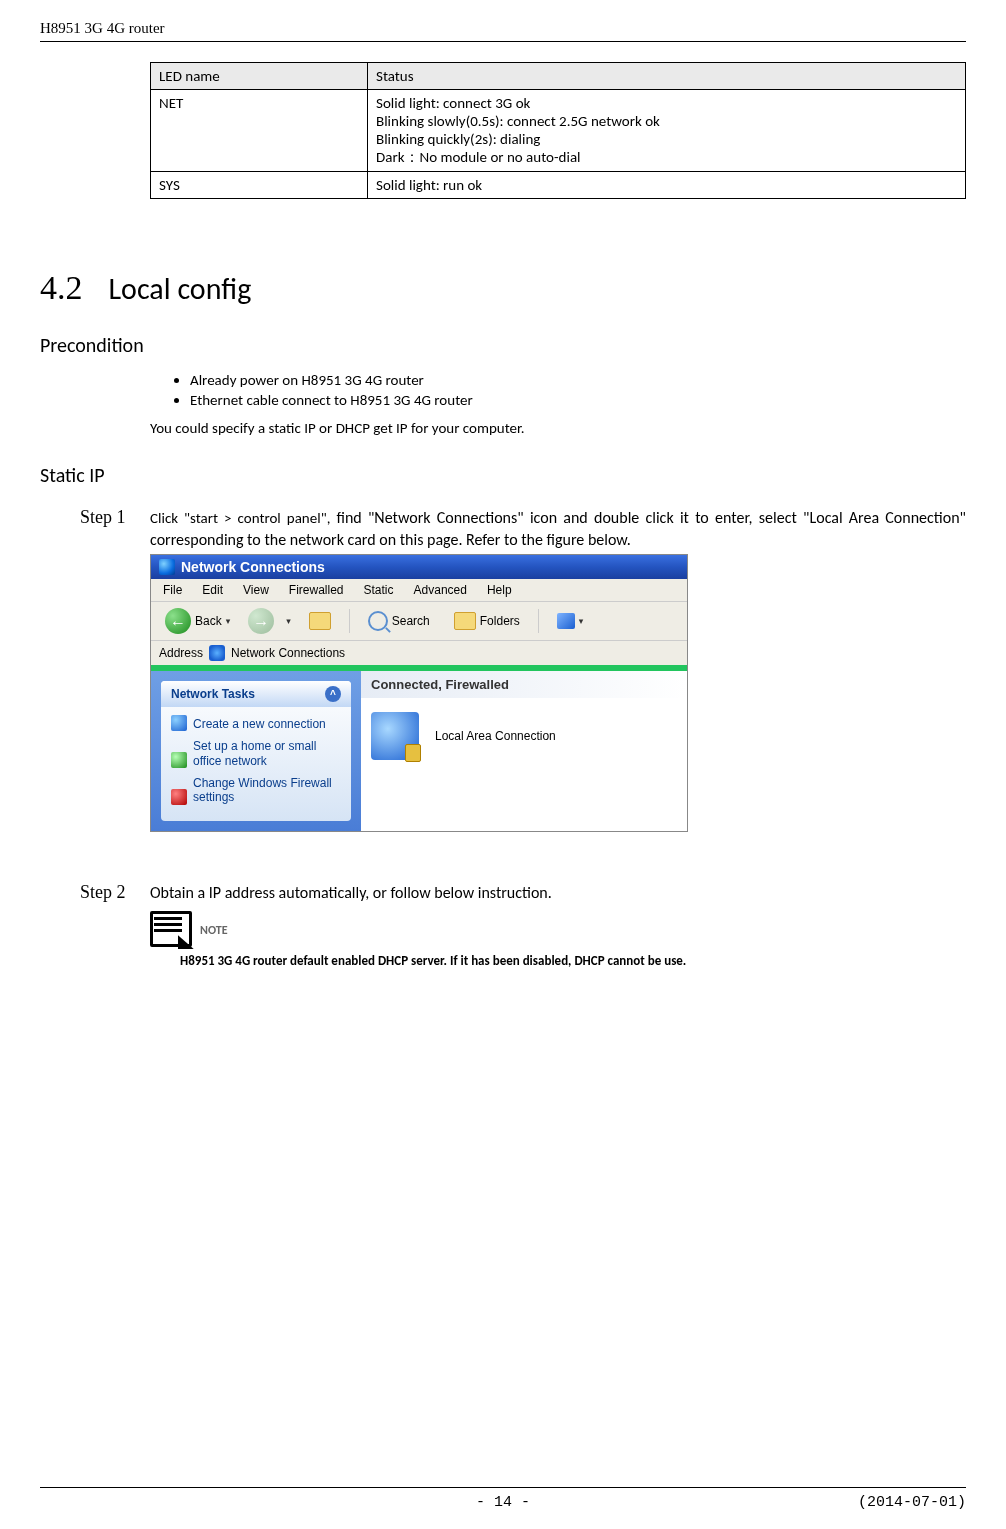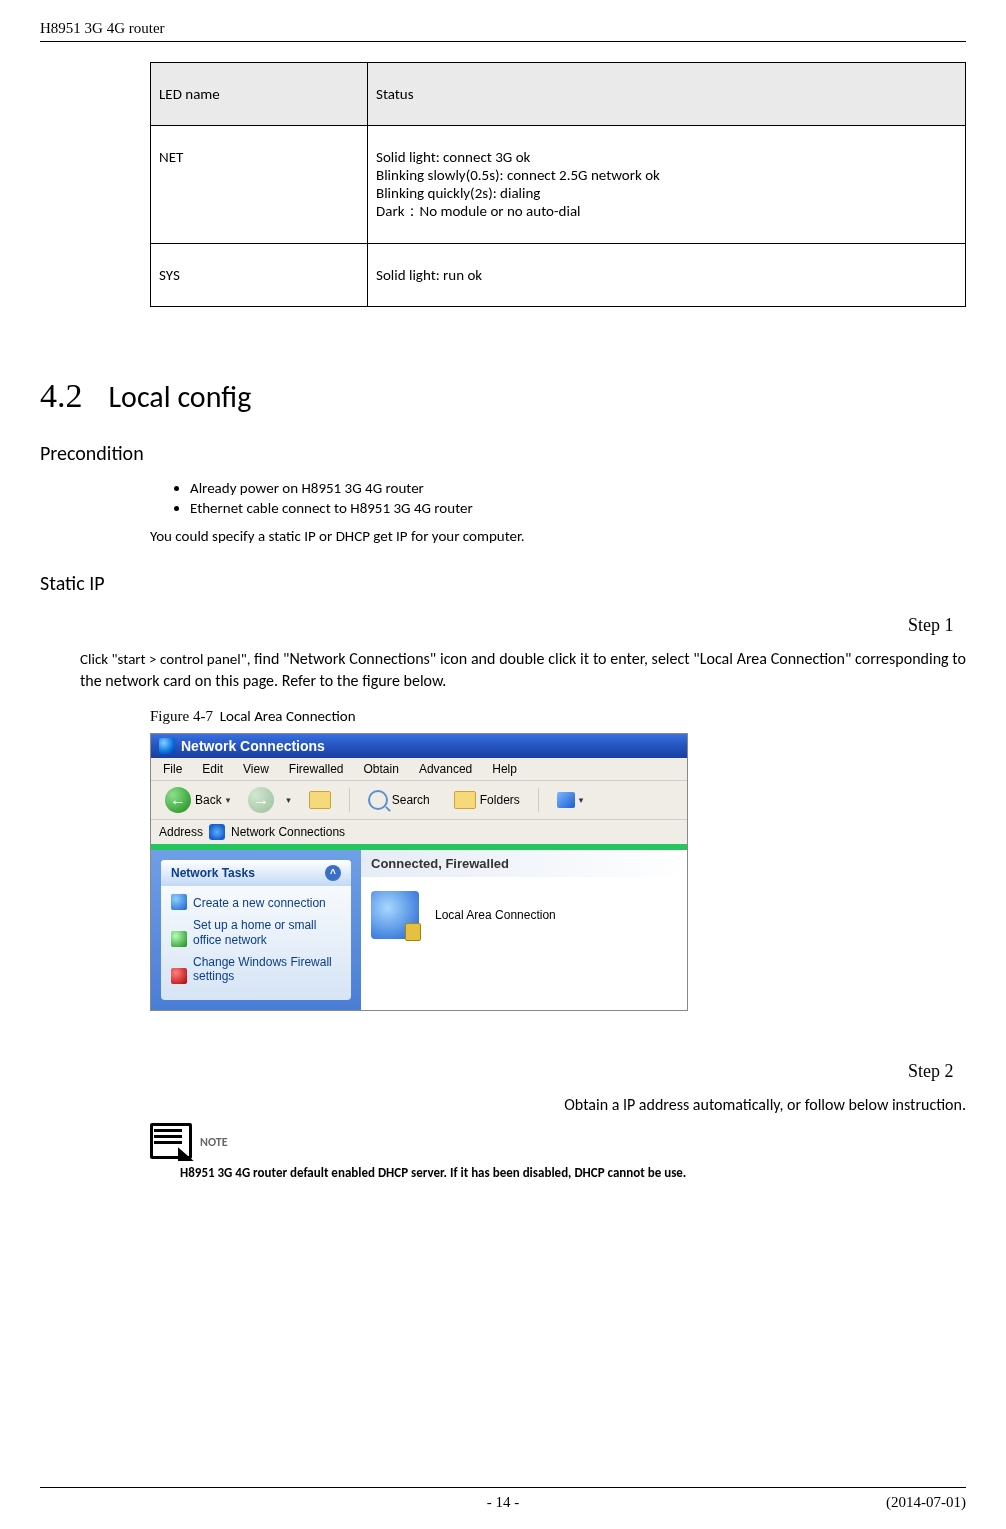--- a/index.html
+++ b/index.html
@@ -28,21 +28,21 @@
     margin-left: 110px;
     margin-right: 0;
   }
   table.led-table {
     border-collapse: collapse;
     width: 100%;
     font-size: 15px;
   }
   table.led-table th, table.led-table td {
     border: 1px solid #000;
-    padding: 22px 8px;
+    padding: 4px 8px;
     text-align: left;
     vertical-align: top;
   }
   table.led-table th {
     background: #eaeaea;
     font-weight: normal;
   }
   .col1 { width: 200px; }
   .section-row {
     display: flex;
@@ -74,24 +74,23 @@
   ul.bullets li {
     margin-bottom: 2px;
   }
   p.para {
     font-size: 15px;
     margin: 10px 0;
   }
   .step-row {
     display: flex;
     gap: 12px;
-    align-items: flex-end;
+    align-items: flex-start;
     margin-top: 20px;
     margin-left: -70px;
-    flex-direction: column;
   }
   .step-label {
     font-family: "Comic Sans MS", cursive;
     font-size: 18px;
     white-space: nowrap;
     min-width: 58px;
   }
   .step-body {
     font-size: 16px;
     line-height: 1.35;
@@ -264,21 +263,21 @@
     margin-left:30px;
     margin-top:2px;
   }
   .footer {
     position:absolute;
     bottom:18px;
     left:40px;right:40px;
     border-top:1px solid #000;
     display:flex;
     justify-content:space-between;
-    font-family:Liberation Serif, serif;
+    font-family:Liberation Mono, monospace;
     font-size:15px;
     padding-top:6px;
   }
   .footer .center { position:absolute;left:0;right:0;text-align:center;}
   .folder-icon {
     width:20px;height:16px;background:#f5d97a;border:1px solid #d0a030;border-radius:2px;
     position:relative;
   }
   .mag-icon {
     width:16px;height:16px;border:2px solid #5a8fd0;border-radius:50%;
@@ -334,35 +333,32 @@
 
     <h3 class="subhead">Static IP</h3>
 
     <div class="step-row">
       <span class="step-label">Step 1</span>
       <span class="step-body">
         <span class="small">Click "start &gt; control panel", </span><span>find "Network Connections" icon and double click it to enter, select "Local Area Connection" corresponding to the network card on this page. Refer to the figure below.</span>
       </span>
     </div>
 
-    <div class="fig-caption">
-      <span class="figlbl">Figure 4-7</span>&nbsp;&nbsp;<span>Local Area Connection</span>
-    </div>
 
     <div class="screenshot">
       <div class="titlebar">
         <span class="titlebar-icon"></span>
         <span>Network Connections</span>
       </div>
       <div class="menubar">
         <span>File</span>
         <span>Edit</span>
         <span>View</span>
         <span>Firewalled</span>
-        <span>Obtain</span>
+        <span>Static</span>
         <span>Advanced</span>
         <span>Help</span>
       </div>
       <div class="toolbar">
         <div class="tb-btn">
           <span class="circle-btn green">←</span>
           <span>Back</span>
           <span class="dd-arrow">▾</span>
         </div>
         <span class="circle-btn green dis">→</span>

